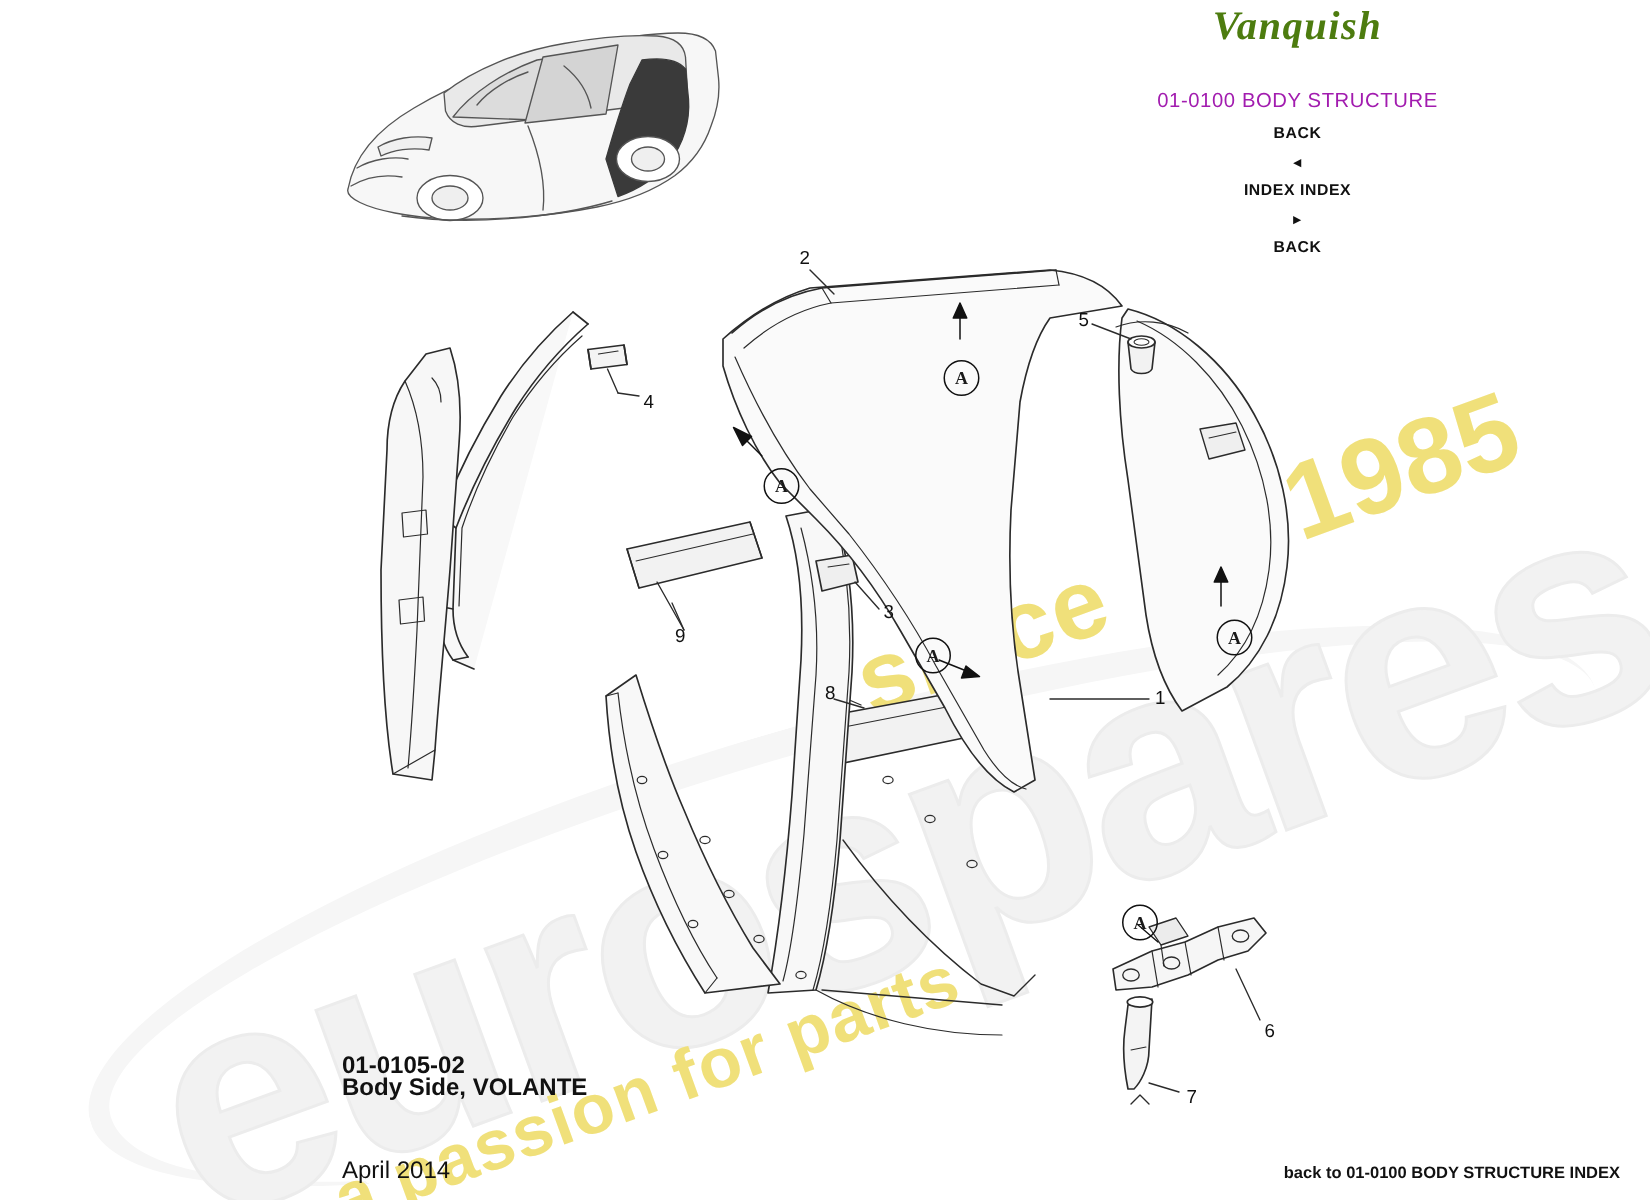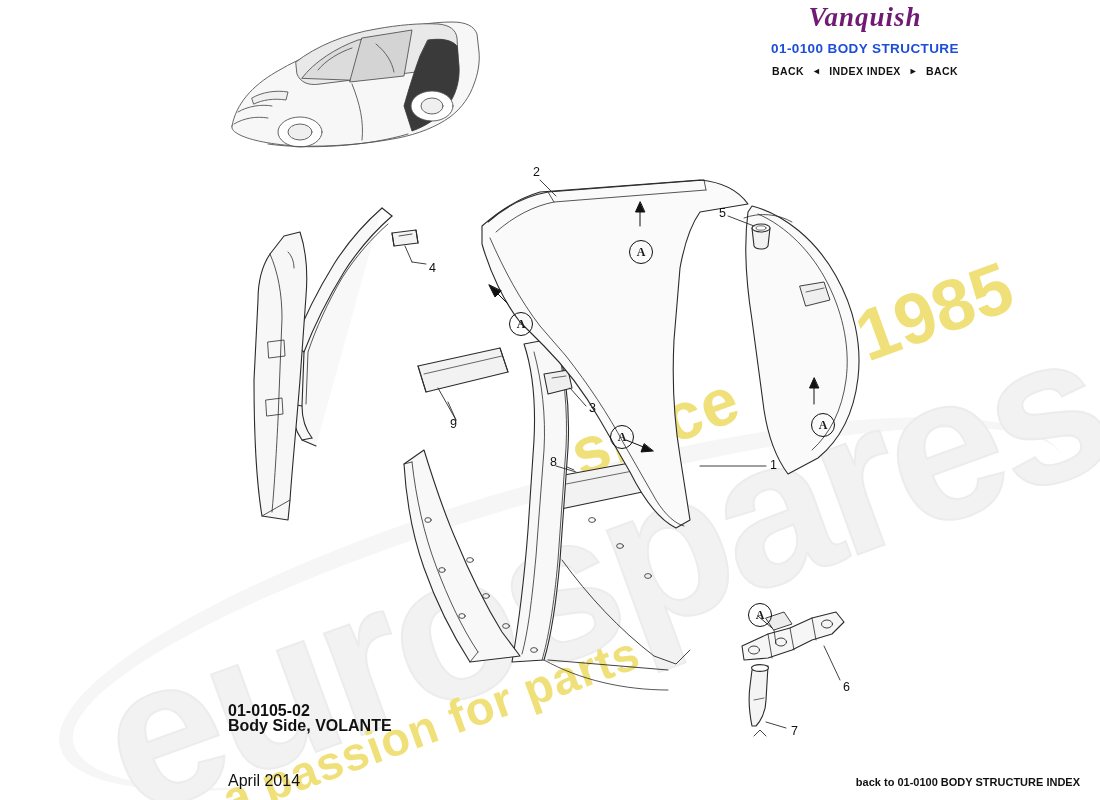--- a/index.html
+++ b/index.html
@@ -84,40 +84,41 @@
     width: 430px;
     text-align: center;
     z-index: 5;
   }
   .brand {
     font-family: "Liberation Serif", serif;
     font-style: italic;
     font-weight: bold;
     font-size: 27px;
     letter-spacing: 1px;
-    color: #701a75;
+    color: #4d7c0f;
     margin-top: 2px;
   }
   .doc-code {
     font-size: 13.5px;
-    font-weight: bold;
+    font-weight: normal;
     letter-spacing: 0.4px;
-    margin-top: 8px;
-    color: #1d4ed8;
+    margin-top: 26px;
+    color: #a21caf;
   }
   .nav {
     margin-top: 9px;
     font-size: 10.5px;
     font-weight: bold;
     letter-spacing: 0.4px;
     color: #111;
     display: flex;
     justify-content: center;
     align-items: center;
     gap: 8px;
+    flex-direction: column;
   }
   .nav span.navitem { cursor: pointer; }
   .nav .arrow { font-size: 9px; }
 
   
   .footer-left {
     position: absolute;
     left: 228px;
     bottom: 12px;
     font-size: 16px;

